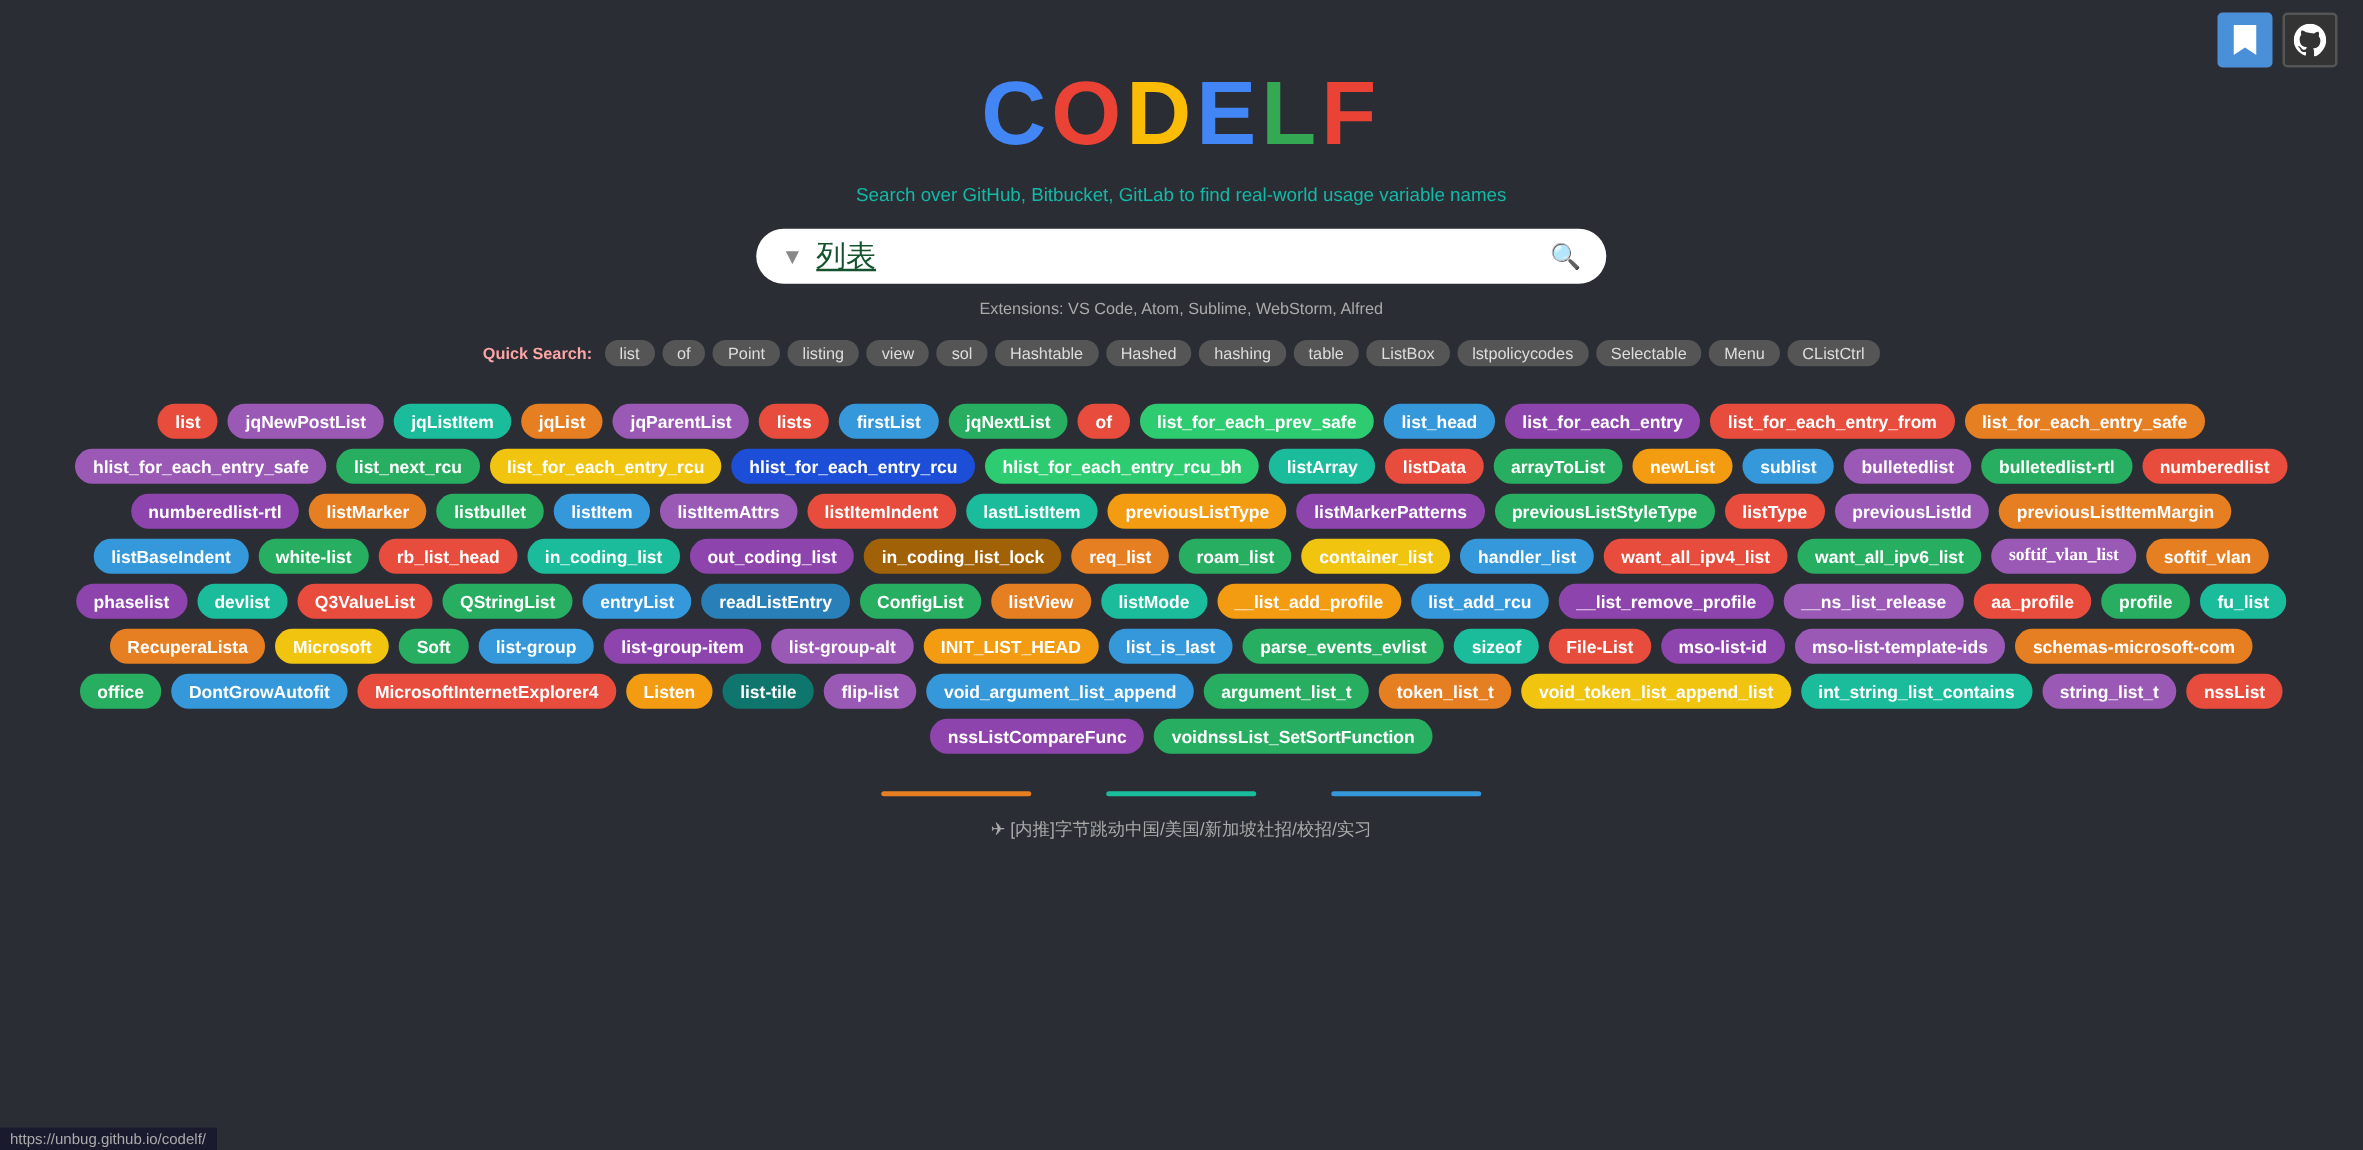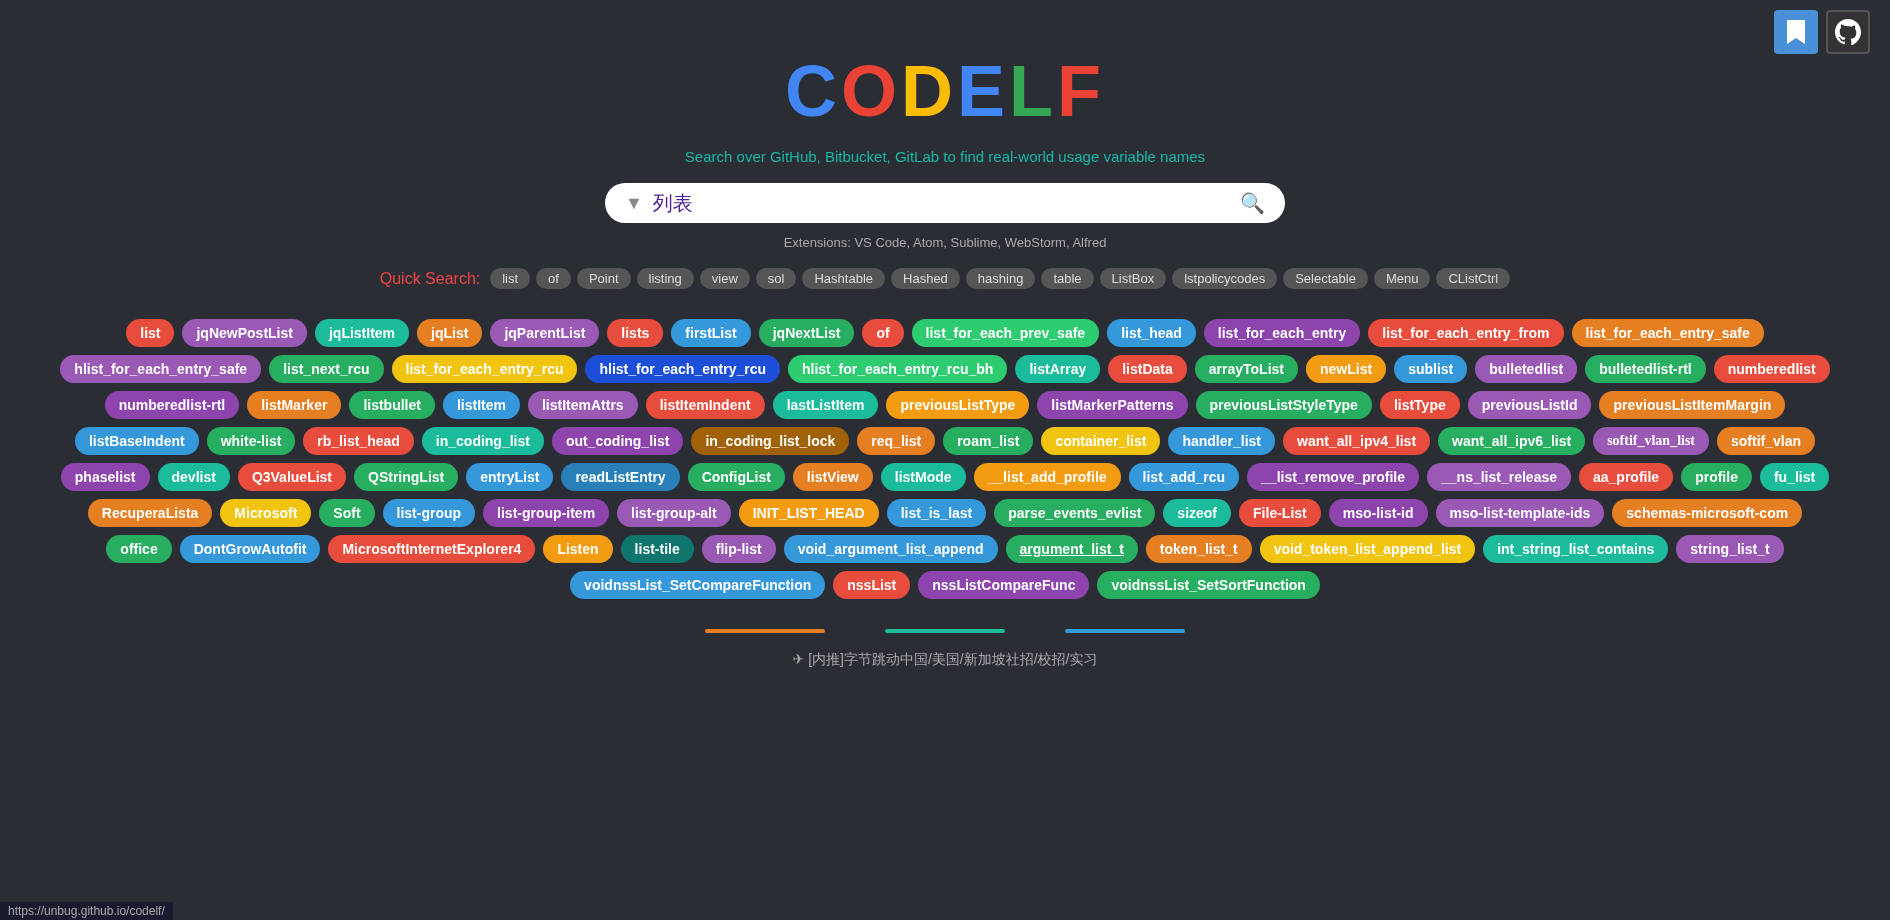--- a/index.html
+++ b/index.html
@@ -68,23 +68,24 @@
       gap: 10px;
     }
     .search-filter-icon {
       color: #888;
       font-size: 18px;
     }
     .search-input {
       flex: 1;
       border: none;
       outline: none;
-      font-size: 20px;
-      color: #4c1d95;
+      font-size: 24px;
+      color: #14532d;
       background: transparent;
+      text-decoration: underline;
     }
     .search-lens-icon {
       color: #888;
       font-size: 20px;
       cursor: pointer;
     }
 
     
     .extensions {
       text-align: center;
@@ -96,23 +97,24 @@
     
     .quick-search-row {
       display: flex;
       justify-content: center;
       align-items: center;
       flex-wrap: wrap;
       gap: 6px;
       margin-bottom: 30px;
     }
     .quick-search-label {
-      color: #ef4444;
-      font-size: 16px;
+      color: #fca5a5;
+      font-size: 13px;
       margin-right: 4px;
+      font-weight: bold;
     }
     .quick-tag {
       background-color: #555;
       color: #ddd;
       border-radius: 14px;
       padding: 3px 12px;
       font-size: 13px;
       cursor: pointer;
     }
 
@@ -305,26 +307,25 @@
     <span class="tag" style="background-color: rgb(142, 68, 173);">mso-list-id</span>
     <span class="tag" style="background-color: rgb(155, 89, 182);">mso-list-template-ids</span>
     <span class="tag" style="background-color: rgb(230, 126, 34);">schemas-microsoft-com</span>
     <span class="tag" style="background-color: rgb(39, 174, 96);">office</span>
     <span class="tag" style="background-color: rgb(52, 152, 219);">DontGrowAutofit</span>
     <span class="tag" style="background-color: rgb(231, 76, 60);">MicrosoftInternetExplorer4</span>
     <span class="tag" style="background-color: rgb(243, 156, 18);">Listen</span>
     <span class="tag" style="background-color: #0f766e;">list-tile</span>
     <span class="tag" style="background-color: rgb(155, 89, 182);">flip-list</span>
     <span class="tag" style="background-color: rgb(52, 152, 219);">void_argument_list_append</span>
-    <span class="tag" style="background-color: rgb(39, 174, 96); text-decoration: underline;">argument_list_t</span>
+    <span class="tag" style="background-color: rgb(39, 174, 96);">argument_list_t</span>
     <span class="tag" style="background-color: rgb(230, 126, 34); text-align: right;">token_list_t</span>
     <span class="tag" style="background-color: rgb(241, 196, 15);">void_token_list_append_list</span>
     <span class="tag" style="background-color: rgb(26, 188, 156);">int_string_list_contains</span>
     <span class="tag" style="background-color: rgb(155, 89, 182);">string_list_t</span>
-    <span class="tag" style="background-color: rgb(52, 152, 219);">voidnssList_SetCompareFunction</span>
     <span class="tag" style="background-color: rgb(231, 76, 60);">nssList</span>
     <span class="tag" style="background-color: rgb(142, 68, 173);">nssListCompareFunc</span>
     <span class="tag" style="background-color: rgb(39, 174, 96);">voidnssList_SetSortFunction</span>
   </div>
 
 <div class="scroll-indicators">
   <div class="scroll-bar" style="background:#e67e22"></div>
   <div class="scroll-bar" style="background:#1abc9c"></div>
   <div class="scroll-bar" style="background:#3498db"></div>
 </div>

